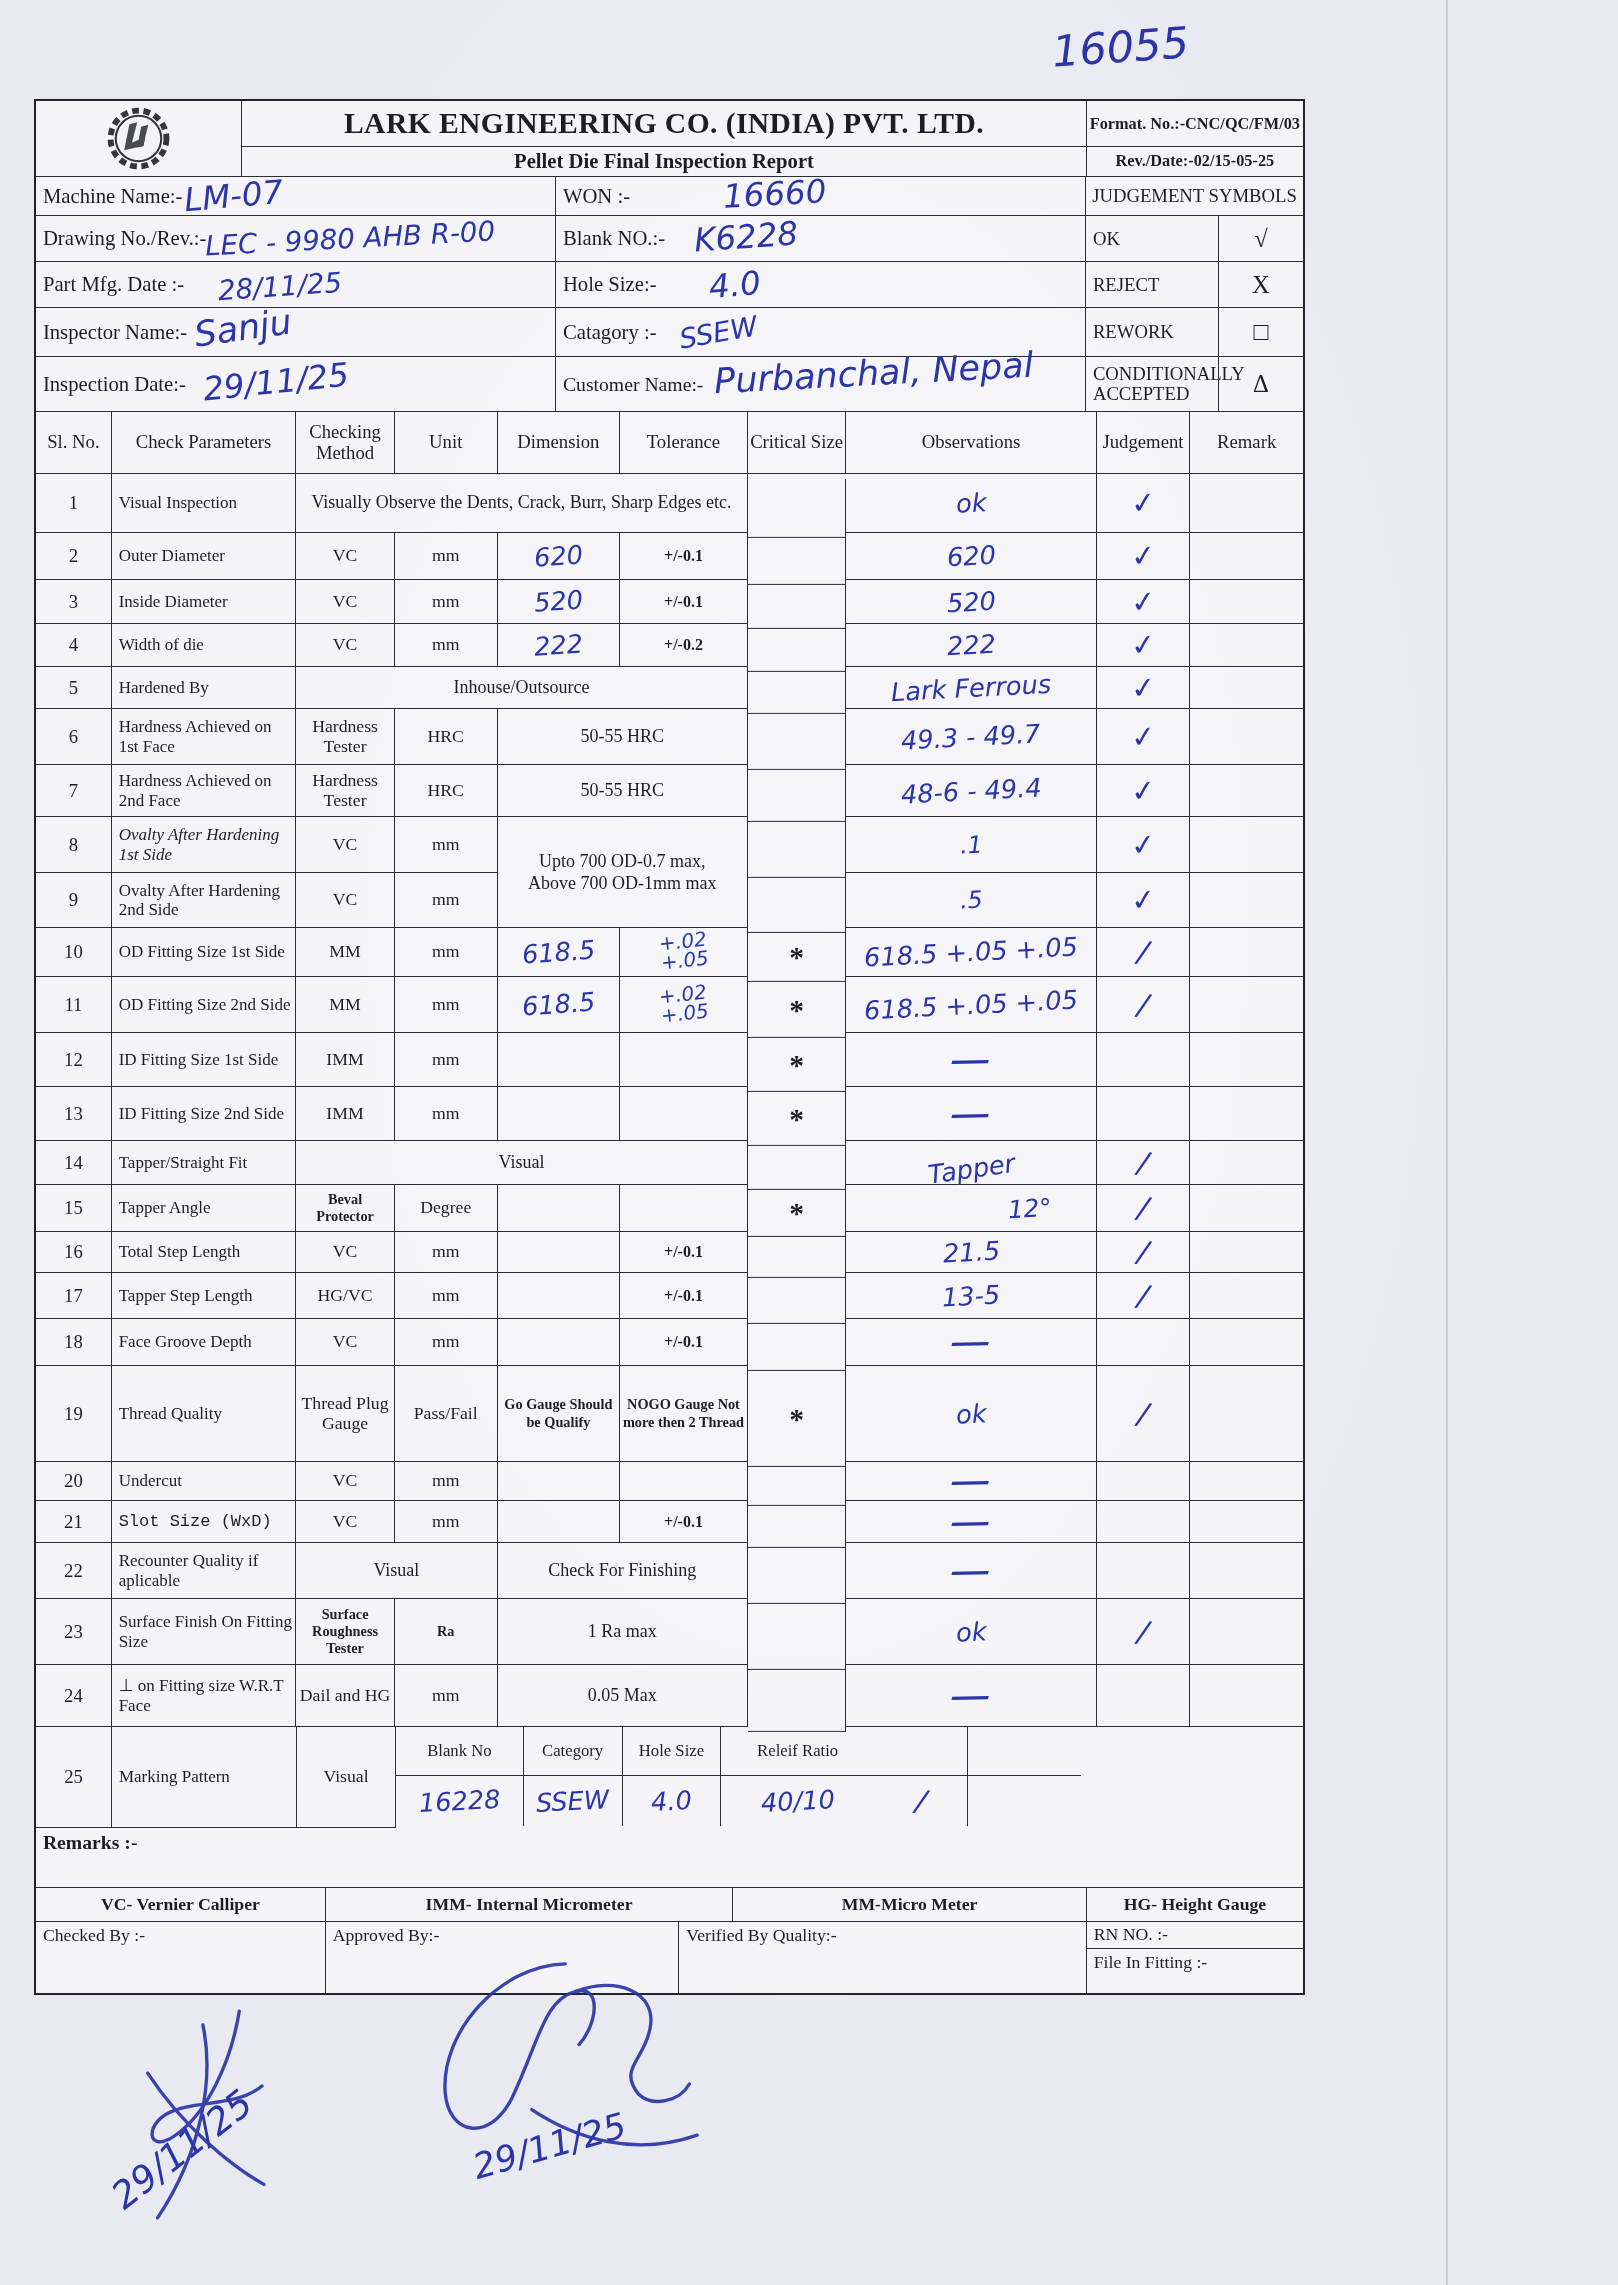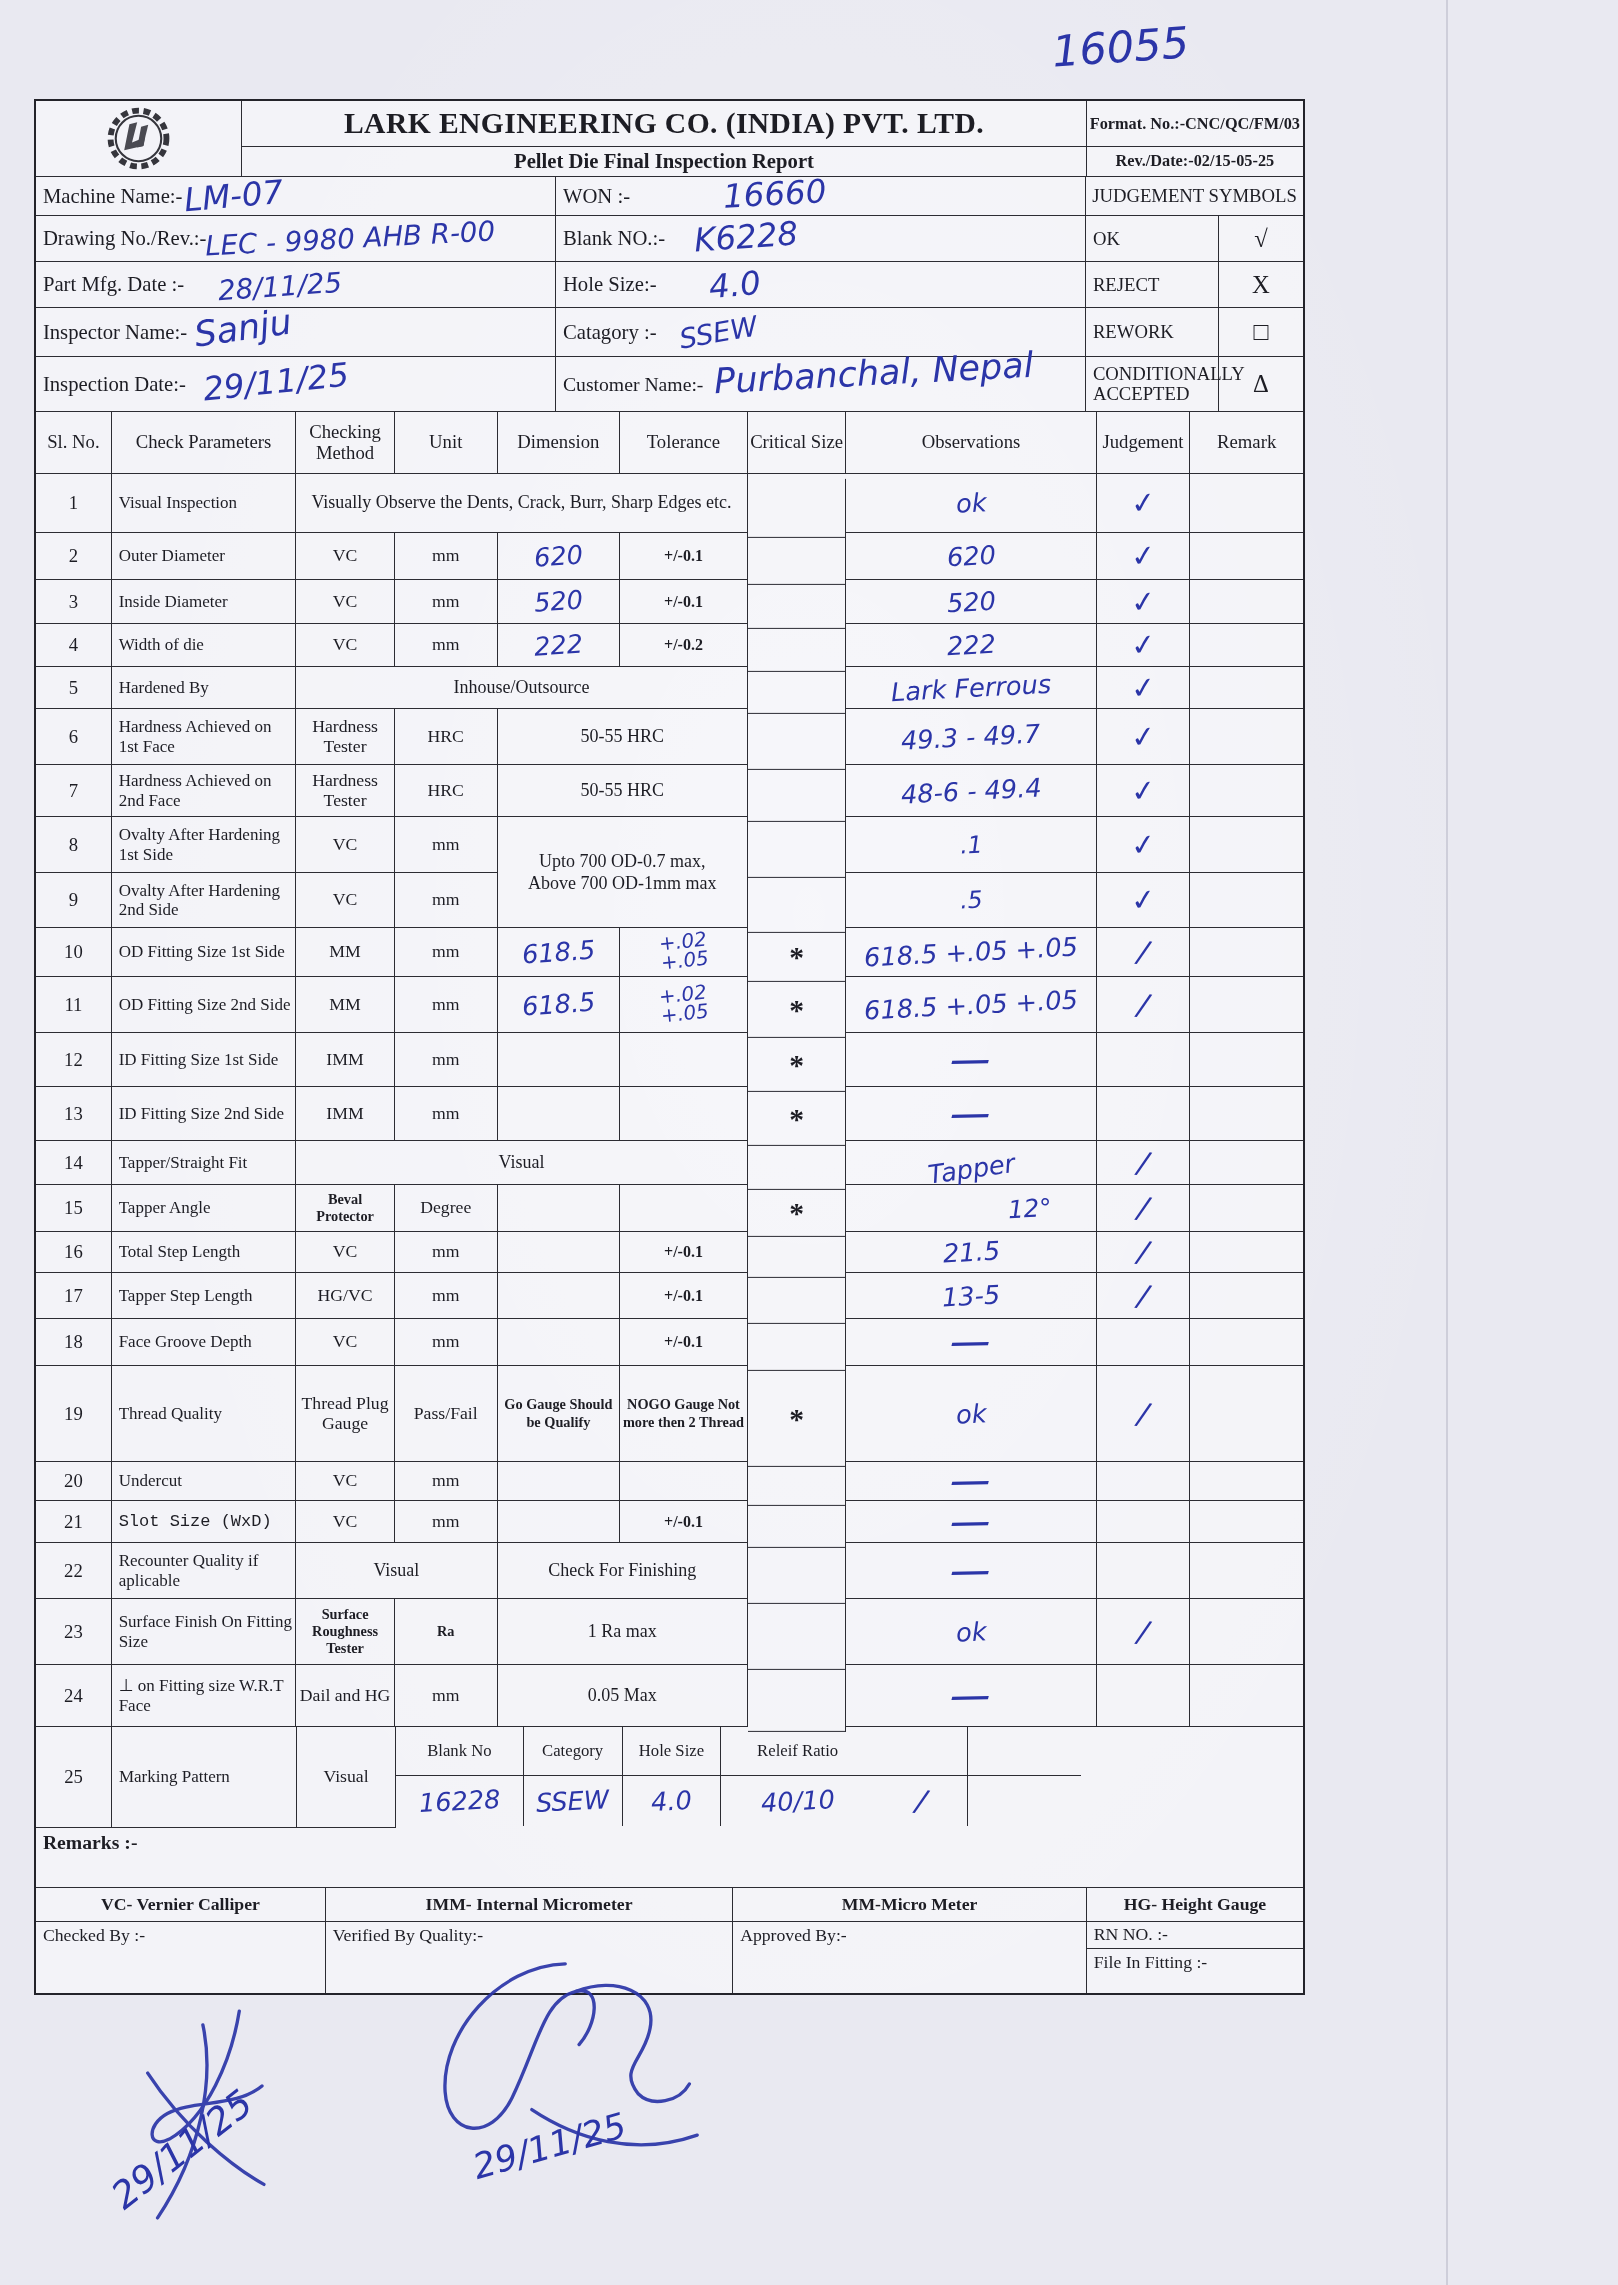--- a/index.html
+++ b/index.html
@@ -283,21 +283,21 @@
           <div class="cell " style="width: 251px;">
             <span class="hw obs ">48-6 - 49.4</span>
           </div>
           <div class="cell " style="width: 94px;">
             <span class="hw chk">✓</span>
           </div>
           <div class="cell " style="width: 113px;"></div>
         </div>
         <div class="frow" style="height: 56px;">
           <div class="cell sl" style="width: 76px;">8</div>
-          <div class="cell param left" style="width: 185px;">Ovalty After Hardening 1st Side</div>
+          <div class="cell param left" style="width: 185px; font-style: italic;">Ovalty After Hardening 1st Side</div>
           <div class="cell pcell" style="width: 99px;">VC</div>
           <div class="cell pcell" style="width: 103px;">mm</div>
           <div class="cell merged nobb" style="width: 251px; align-items: flex-end;">Upto 700 OD-0.7 max,</div>
           <div class="cell crit" style="width: 99px;"></div>
           <div class="cell " style="width: 251px;">
             <span class="hw obs obs-small">.1</span>
           </div>
           <div class="cell " style="width: 94px;">
             <span class="hw chk">✓</span>
           </div>
@@ -599,22 +599,22 @@
 
     <div class="frow" style="height:34px">
       <div class="cell legendc" style="width:291px">VC- Vernier Calliper</div>
       <div class="cell legendc" style="width:409px">IMM- Internal Micrometer</div>
       <div class="cell legendc" style="width:355px">MM-Micro Meter</div>
       <div class="cell legendc" style="width:217px">HG- Height Gauge</div>
     </div>
 
     <div class="frow" style="height:71px">
       <div class="cell left top flabel nobb" style="width:291px">Checked By :-</div>
+      <div class="cell left top flabel nobb" style="width:355px">Approved By:-</div>
       <div class="cell left top flabel nobb" style="width:409px">Verified By Quality:-</div>
-      <div class="cell left top flabel nobb" style="width:355px">Approved By:-</div>
       <div class="icol" style="width:217px">
         <div class="cell left flabel" style="height:26.6px;border-right:none">RN NO. :-</div>
         <div class="cell left top flabel nobb" style="height:44px;border-right:none">File In Fitting :-</div>
       </div>
     </div>
   </div>
 
   <svg class="siglayer" width="1618" height="2285" viewBox="0 0 1643 2320">
     <g fill="none" stroke="#2b35a8" stroke-width="3.4" stroke-linecap="round" opacity="0.92">
       <path d="M243 2042 C235 2092 210 2150 172 2172 C150 2183 148 2158 170 2146 C196 2132 240 2140 266 2118"></path>

